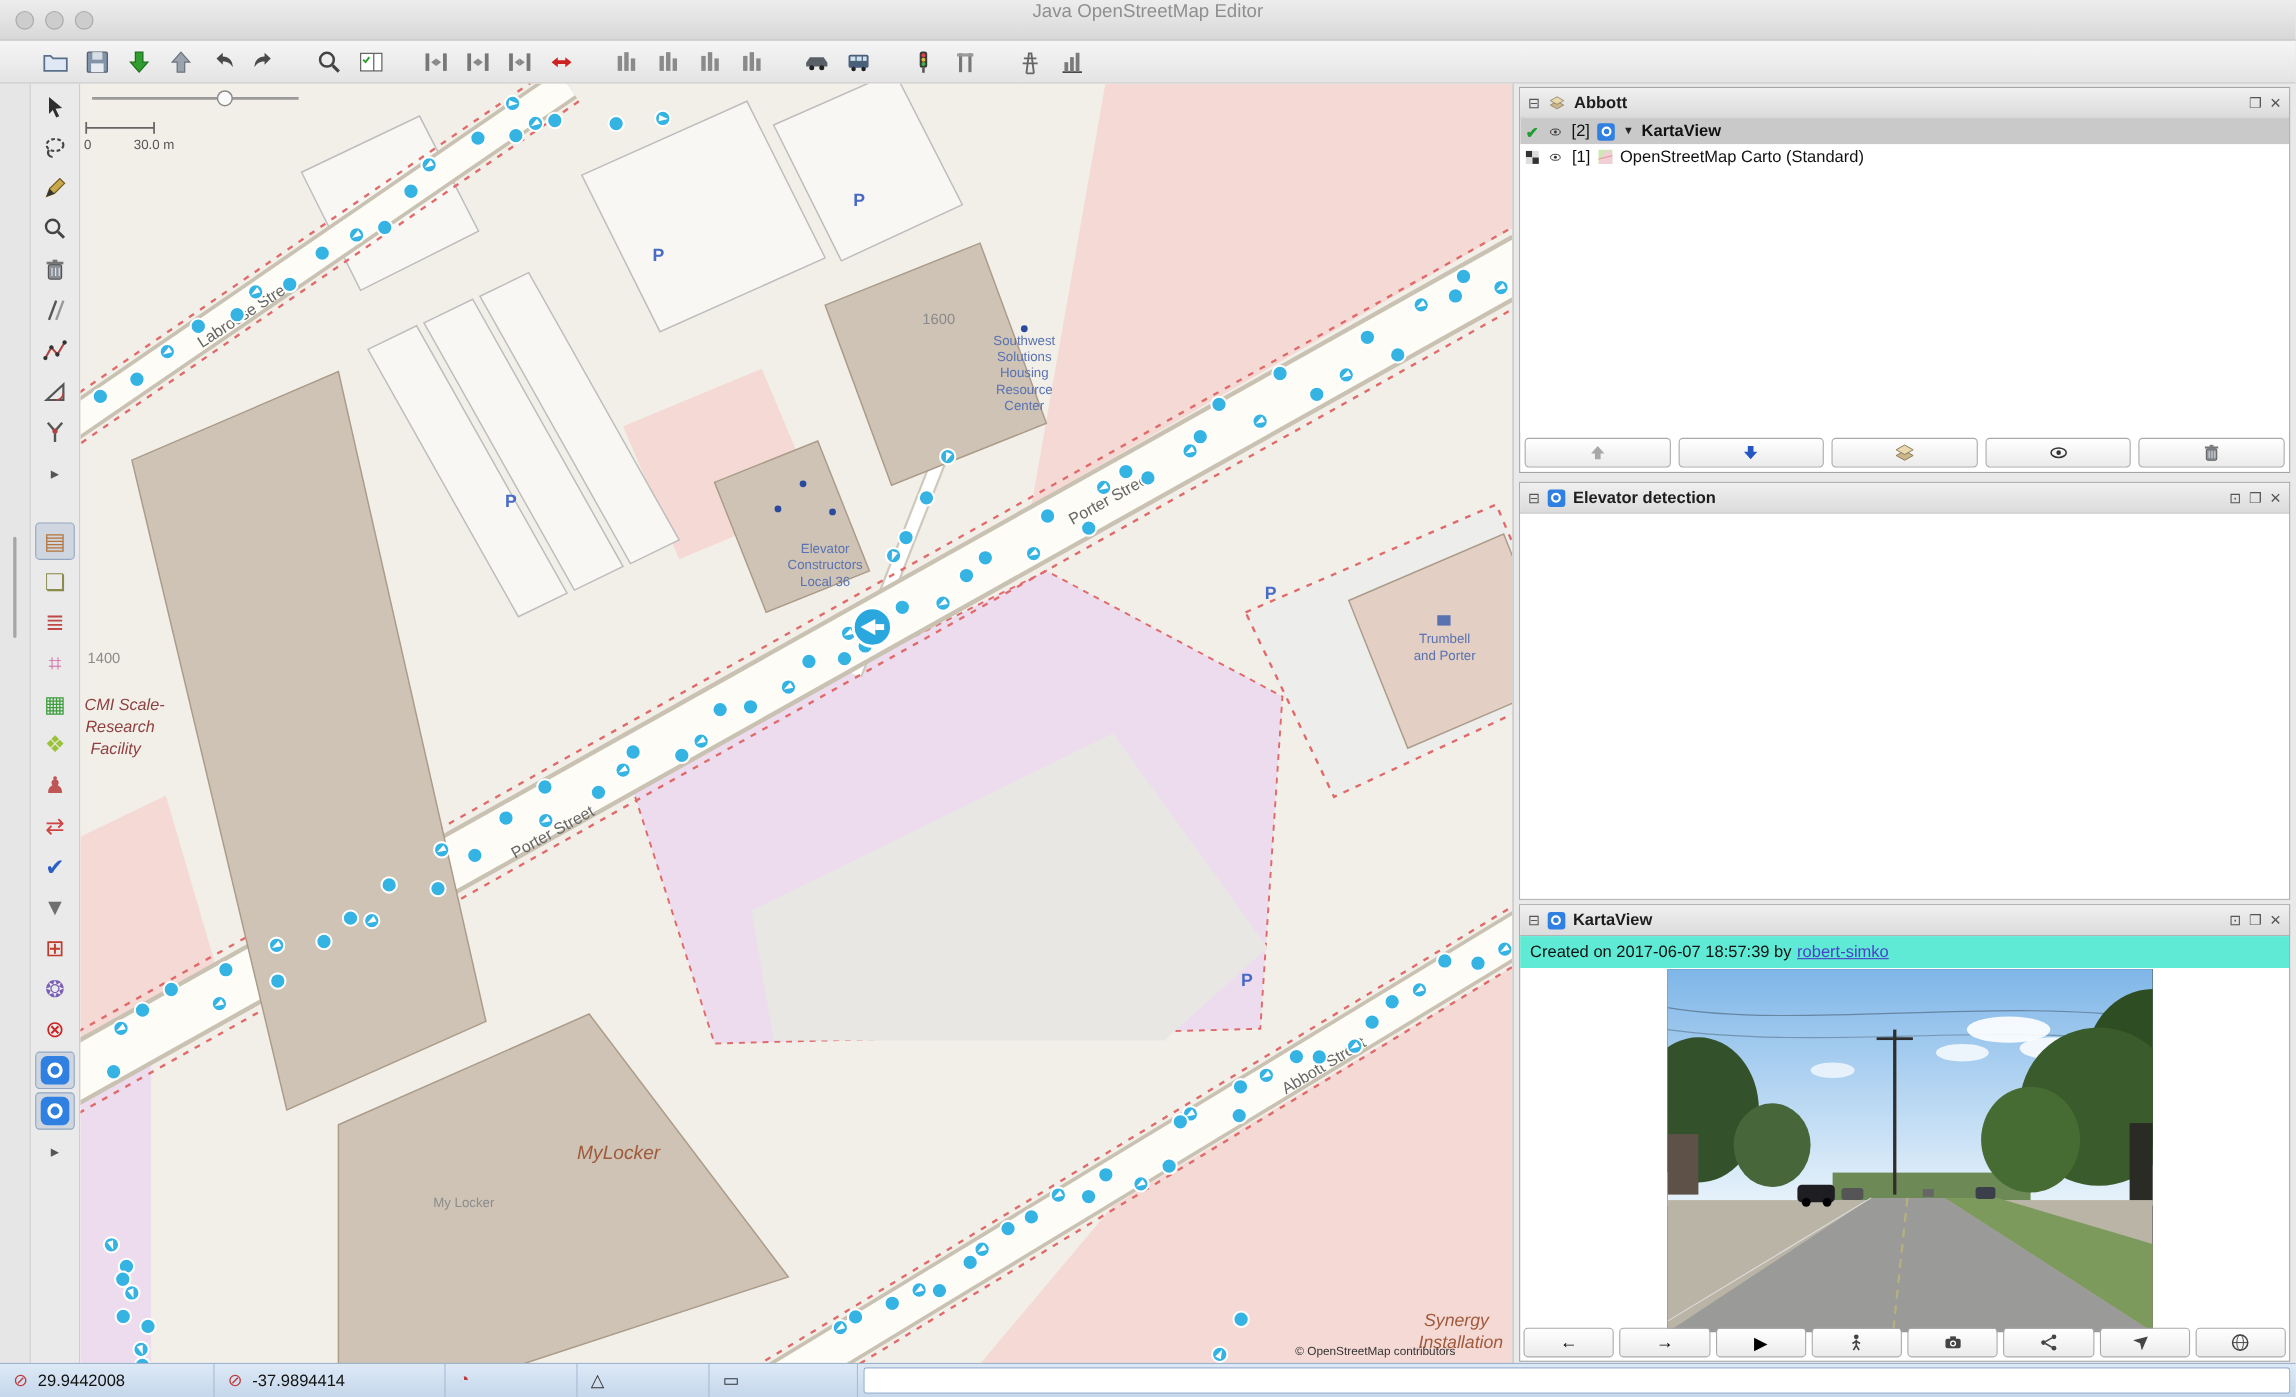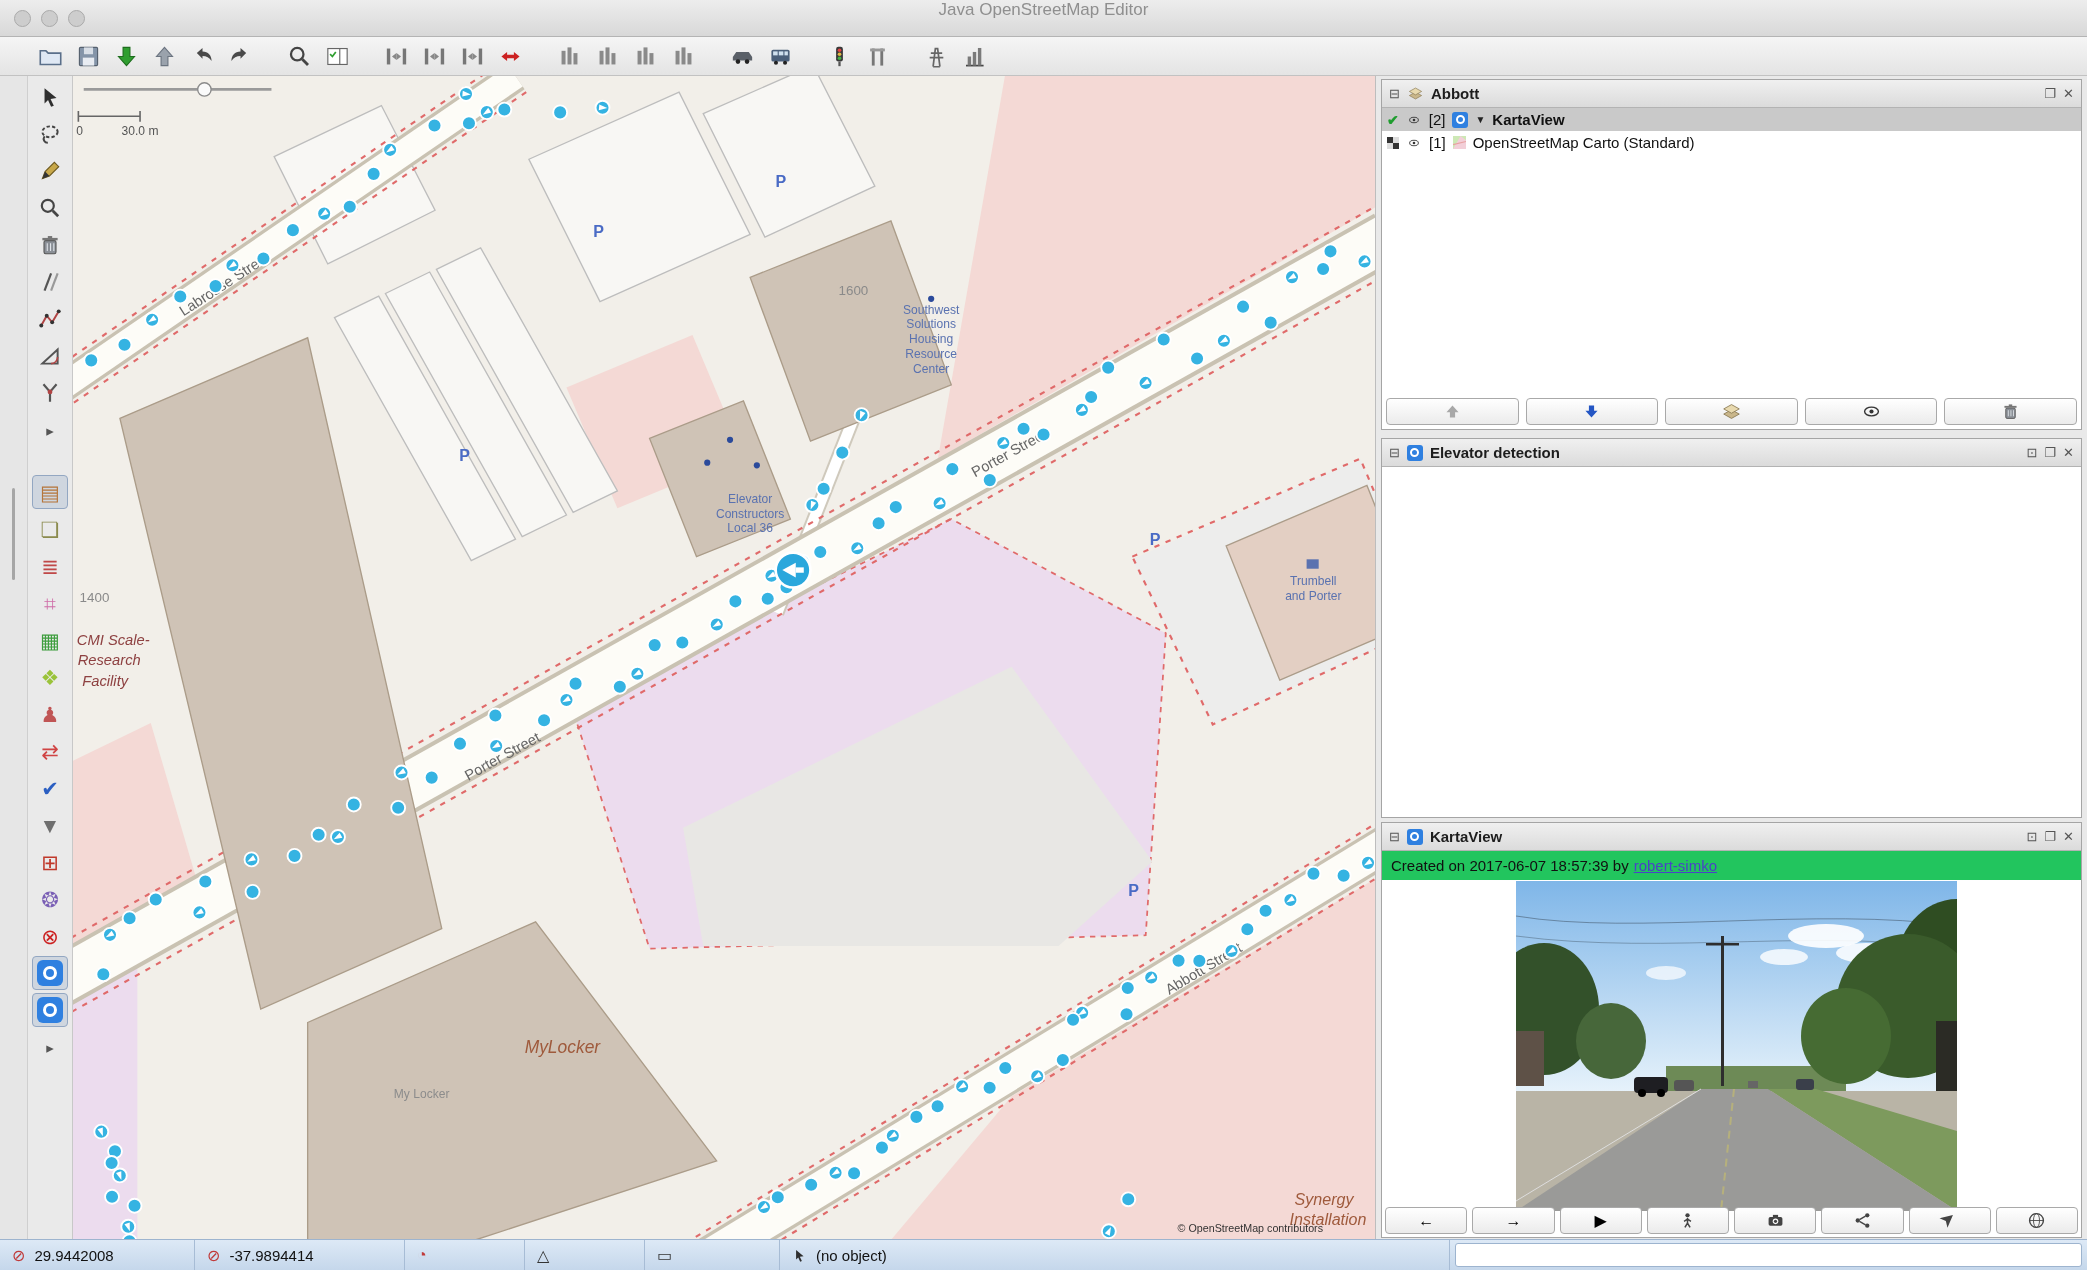--- a/index.html
+++ b/index.html
@@ -40,21 +40,21 @@
   .layer-row .bold{font-weight:bold}
   .check{color:#1f9d2f;font-weight:bold;font-size:14px}
   .funnel{font-size:10px;color:#222}
   .rowsvg{width:16px;height:12px}
   .layers-btns{position:absolute;bottom:4px;left:4px;right:4px;display:flex;gap:7px}
   .lbtn{flex:1;height:27px;background:linear-gradient(#ffffff,#ebebeb);border:1px solid #a9a9a9;border-radius:4px;display:flex;align-items:center;justify-content:center;font-size:16px;padding:0}
   .lbtn svg{width:19px;height:19px}
   #detectionPanel{top:362px;height:378px}
   #kvPanel{top:746px;height:414px}
   .dbody{position:absolute;top:28px;left:0;right:0;bottom:0;background:#fff}
-  .caption{position:absolute;top:28px;left:0;right:0;height:29px;display:flex;align-items:center;gap:5px;padding:0 9px;font-size:15px;background:#22c55e;color:#111}
+  .caption{position:absolute;top:28px;left:0;right:0;height:29px;display:flex;align-items:center;gap:5px;padding:0 9px;font-size:15px;background:#5eead4;color:#111}
   .caption a{color:#4a42c8;text-decoration:underline}
   .photo{position:absolute;top:58px;left:134px;width:441px;height:330px;background:#000}
   .photo svg{width:100%;height:100%;display:block}
   .kv-btns{position:absolute;bottom:3px;left:3px;right:3px;display:flex;gap:5px}
   .statusbar{position:absolute;bottom:0;left:0;right:0;height:30px;background:linear-gradient(#dde9f6,#c5d7eb);border-top:1px solid #9db4cf;display:flex;align-items:center;font-size:15px;color:#111}
   .sseg{height:100%;display:flex;align-items:center;gap:9px;padding:0 12px;border-right:1px solid #a7bcd5}
   .sico{font-size:16px}
   .red{color:#c03a3a}
   .dark{color:#333}
   .sfield{flex:1;height:22px;margin:0 5px;background:#fff;border:1px solid #9db4cf;border-radius:3px}
@@ -909,20 +909,14 @@
   </div>
   <div class="sseg" style="width:95px">
     <span class="sico red">◔</span>
   </div>
   <div class="sseg" style="width:95px">
     <span class="sico dark">△</span>
   </div>
   <div class="sseg" style="width:110px">
     <span class="sico dark">▭</span>
   </div>
-  <div class="sseg" style="width:645px">
-    <svg style="width:15px;height:15px">
-        <use href="#sym-cursor"></use>
-      </svg>
-    <span>(no object)</span>
-  </div>
   <div class="sfield"></div>
 </div>
 
 </body></html>

